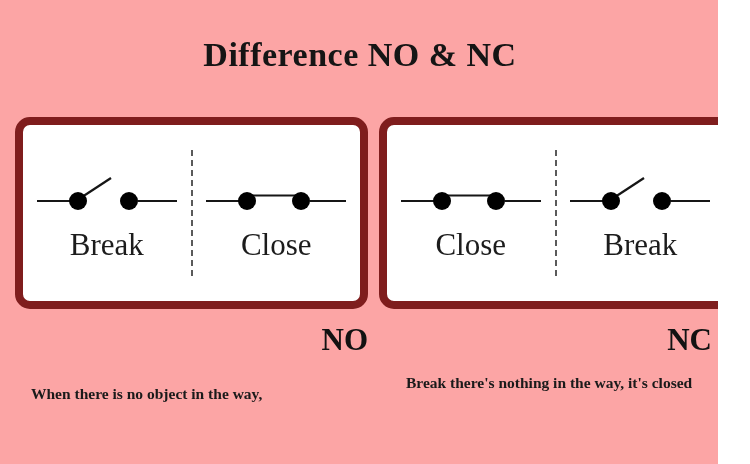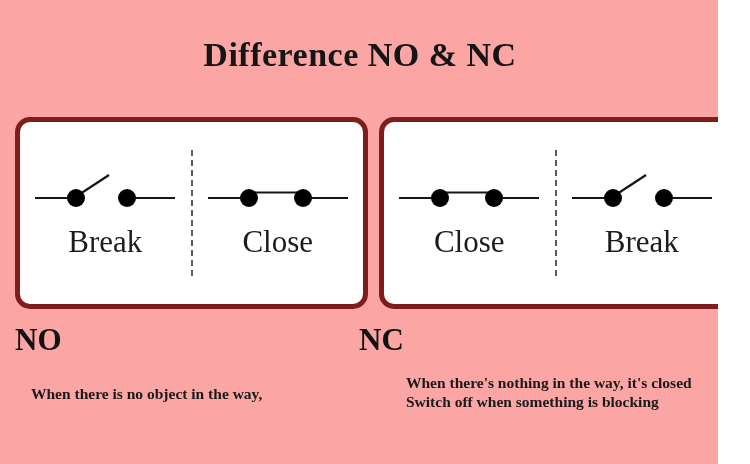--- a/index.html
+++ b/index.html
@@ -26,21 +26,21 @@
     font-size: 34px;
     font-weight: bold;
     letter-spacing: 0.5px;
     color: #151515;
   }
   .panel {
     position: absolute;
     top: 117px;
     height: 192px;
     width: 353px;
-    border: 5px solid #7f1d1d;
+    border: 8px solid #7f1d1d;
     border-radius: 15px;
     box-sizing: border-box;
     display: flex;
     background: #ffffff;
   }
   .panel-left  { left: 15px; }
   .panel-right { left: 379px; }
   .half {
     flex: 1 1 0;
     display: flex;
@@ -65,21 +65,21 @@
     margin-top: 4px;
     font-size: 31px;
     font-weight: 400;
     color: #1c1c1c;
     white-space: nowrap;
   }
   .caption-title {
     position: absolute;
     top: 322px;
     width: 353px;
-    text-align: left;
+    text-align: right;
     font-size: 31px;
     font-weight: bold;
     color: #121212;
   }
   .caption-title-no { left: 15px; }
   .caption-title-nc { left: 359px; }
   .caption-desc {
     position: absolute;
     font-size: 15.5px;
     font-weight: bold;
@@ -148,17 +148,16 @@
   </section>
 
   <div class="caption-title caption-title-no">NO</div>
   <div class="caption-desc caption-desc-no">
     <span>When there is no object in the way,</span><br>
     <br>
   </div>
 
   <div class="caption-title caption-title-nc">NC</div>
   <div class="caption-desc caption-desc-nc">
-    <span>When there's nothing in the way, it's closed</span><br>
-    <span>Switch off when something is blocking</span>
+    <span>Break there's nothing in the way, it's closed</span><br>
   </div>
 
 </div>
 
 </body></html>

